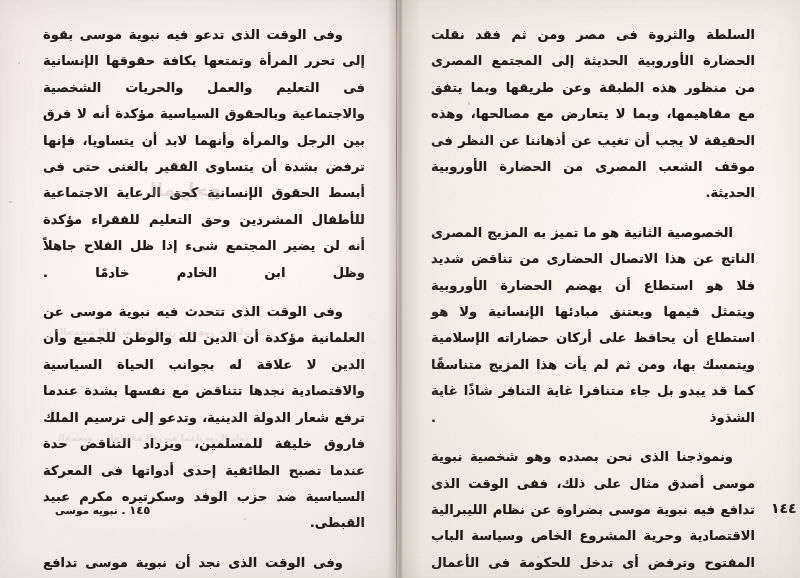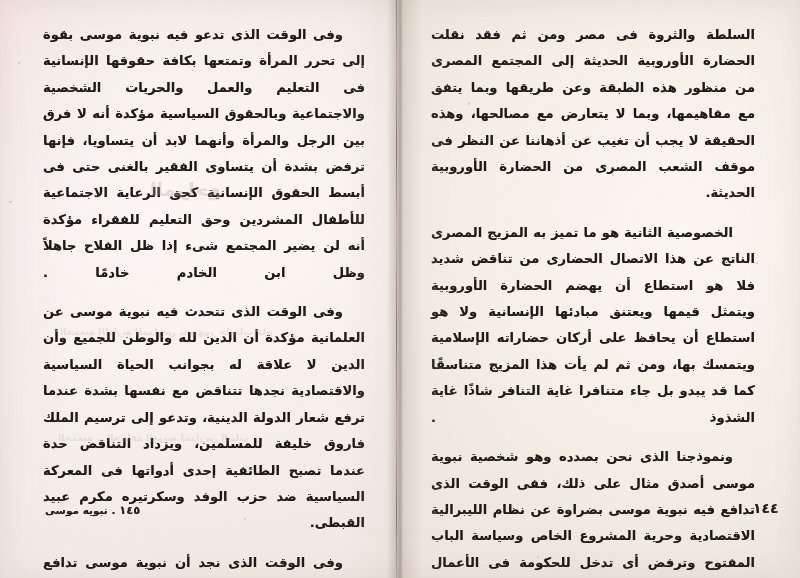--- a/index.html
+++ b/index.html
@@ -126,28 +126,28 @@
 
   
   .footer {
     position: absolute;
     font-weight: 700;
     color: #241d19;
     text-shadow: 0 0 .4px rgba(40,30,24,.5);
     white-space: nowrap;
   }
   .footer.left-foot {
-    left: 45px; top: 503px;
+    left: 55px; top: 503px;
     font-size: 10.5px;
     letter-spacing: .2px;
     direction: rtl;
   }
   .footer.left-foot .folio { margin-inline-start: 3px; font-size: 11.5px; }
   .footer.right-foot {
-    left: 353px; top: 500px;
+    left: 371px; top: 500px;
     font-size: 14px;
     letter-spacing: .6px;
   }
 
   
   .bleed {
     position: absolute;
     color: #b9a59c;
     opacity: .33;
     font-weight: 700;

